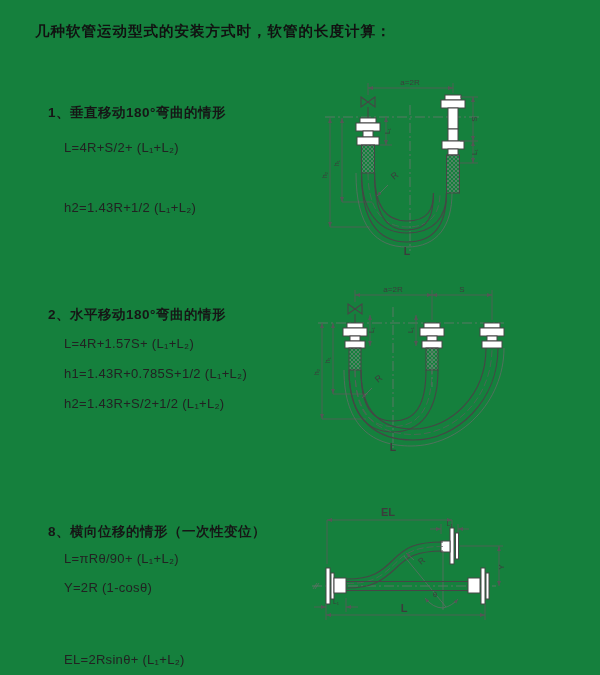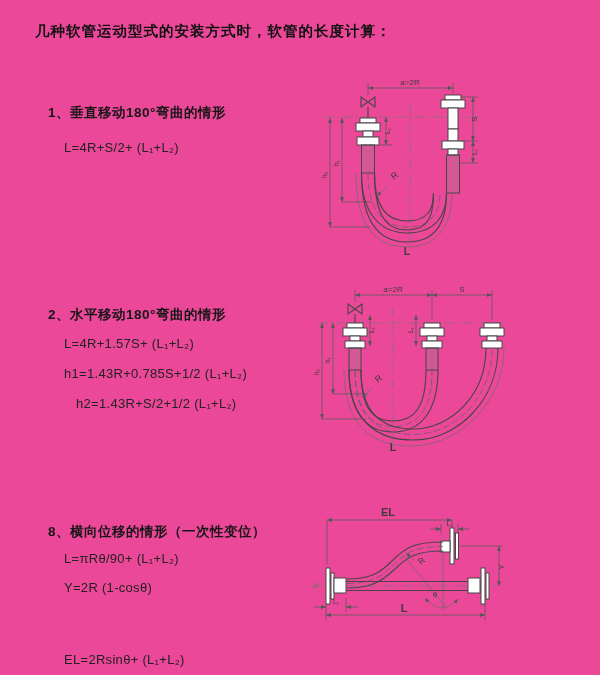--- a/index.html
+++ b/index.html
@@ -1,18 +1,18 @@
 <!DOCTYPE html>
 <html><head>
 <meta charset="utf-8">
 <style>
   * { margin:0; padding:0; box-sizing:border-box; }
   html,body { background:#ffffff; }
   #page {
-    position:relative; width:600px; height:675px; background:#ec4899;
+    position:relative; width:600px; height:675px; background:#15803d;
     font-family:"Liberation Sans", sans-serif; color:#1f1f1f; overflow:hidden;
   }
   .title {
     position:absolute; left:35px; top:22px; font-size:14.5px; font-weight:700;
     letter-spacing:1px; color:#111;
   }
   .sec-heading {
     position:absolute; left:48px; font-size:13.5px; font-weight:700;
     letter-spacing:0.5px; color:#161616;
   }
@@ -34,25 +34,26 @@
 </style>
 </head>
 <body>
 
 <div id="page">
 
   <div class="title">几种软管运动型式的安装方式时，软管的长度计算：</div>
 
   <div class="sec-heading" style="top:104px;">1、垂直移动180°弯曲的情形</div>
   <div class="formula" style="top:140px;">L=4R+S/2+ (L₁+L₂)</div>
+  <div class="formula" style="top:200px;">h2=1.43R+1/2 (L₁+L₂)</div>
 
   <div class="sec-heading" style="top:306px;">2、水平移动180°弯曲的情形</div>
   <div class="formula" style="top:336px;">L=4R+1.57S+ (L₁+L₂)</div>
   <div class="formula" style="top:366px;">h1=1.43R+0.785S+1/2 (L₁+L₂)</div>
-  <div class="formula" style="top:396px;margin-left:12px;">h2=1.43R+S/2+1/2 (L₁+L₂)</div>
+  <div class="formula" style="top:396px;">h2=1.43R+S/2+1/2 (L₁+L₂)</div>
 
   <div class="sec-heading" style="top:523px;">8、横向位移的情形（一次性变位）</div>
   <div class="formula" style="top:551px;">L=πRθ/90+ (L₁+L₂)</div>
   <div class="formula" style="top:580px;">Y=2R (1-cosθ)</div>
   <div class="formula" style="top:608px;margin-top:44px;">EL=2Rsinθ+ (L₁+L₂)</div>
 
   <svg style="left:310px; top:75px;" width="290" height="186" viewBox="0 0 290 186">
     <defs>
       <marker id="ar1" viewBox="0 0 10 10" refX="9" refY="5" markerWidth="7.5" markerHeight="7.5" orient="auto-start-reverse">
         <path d="M0,1.5 L9,5 L0,8.5 z" fill="#555"></path>

